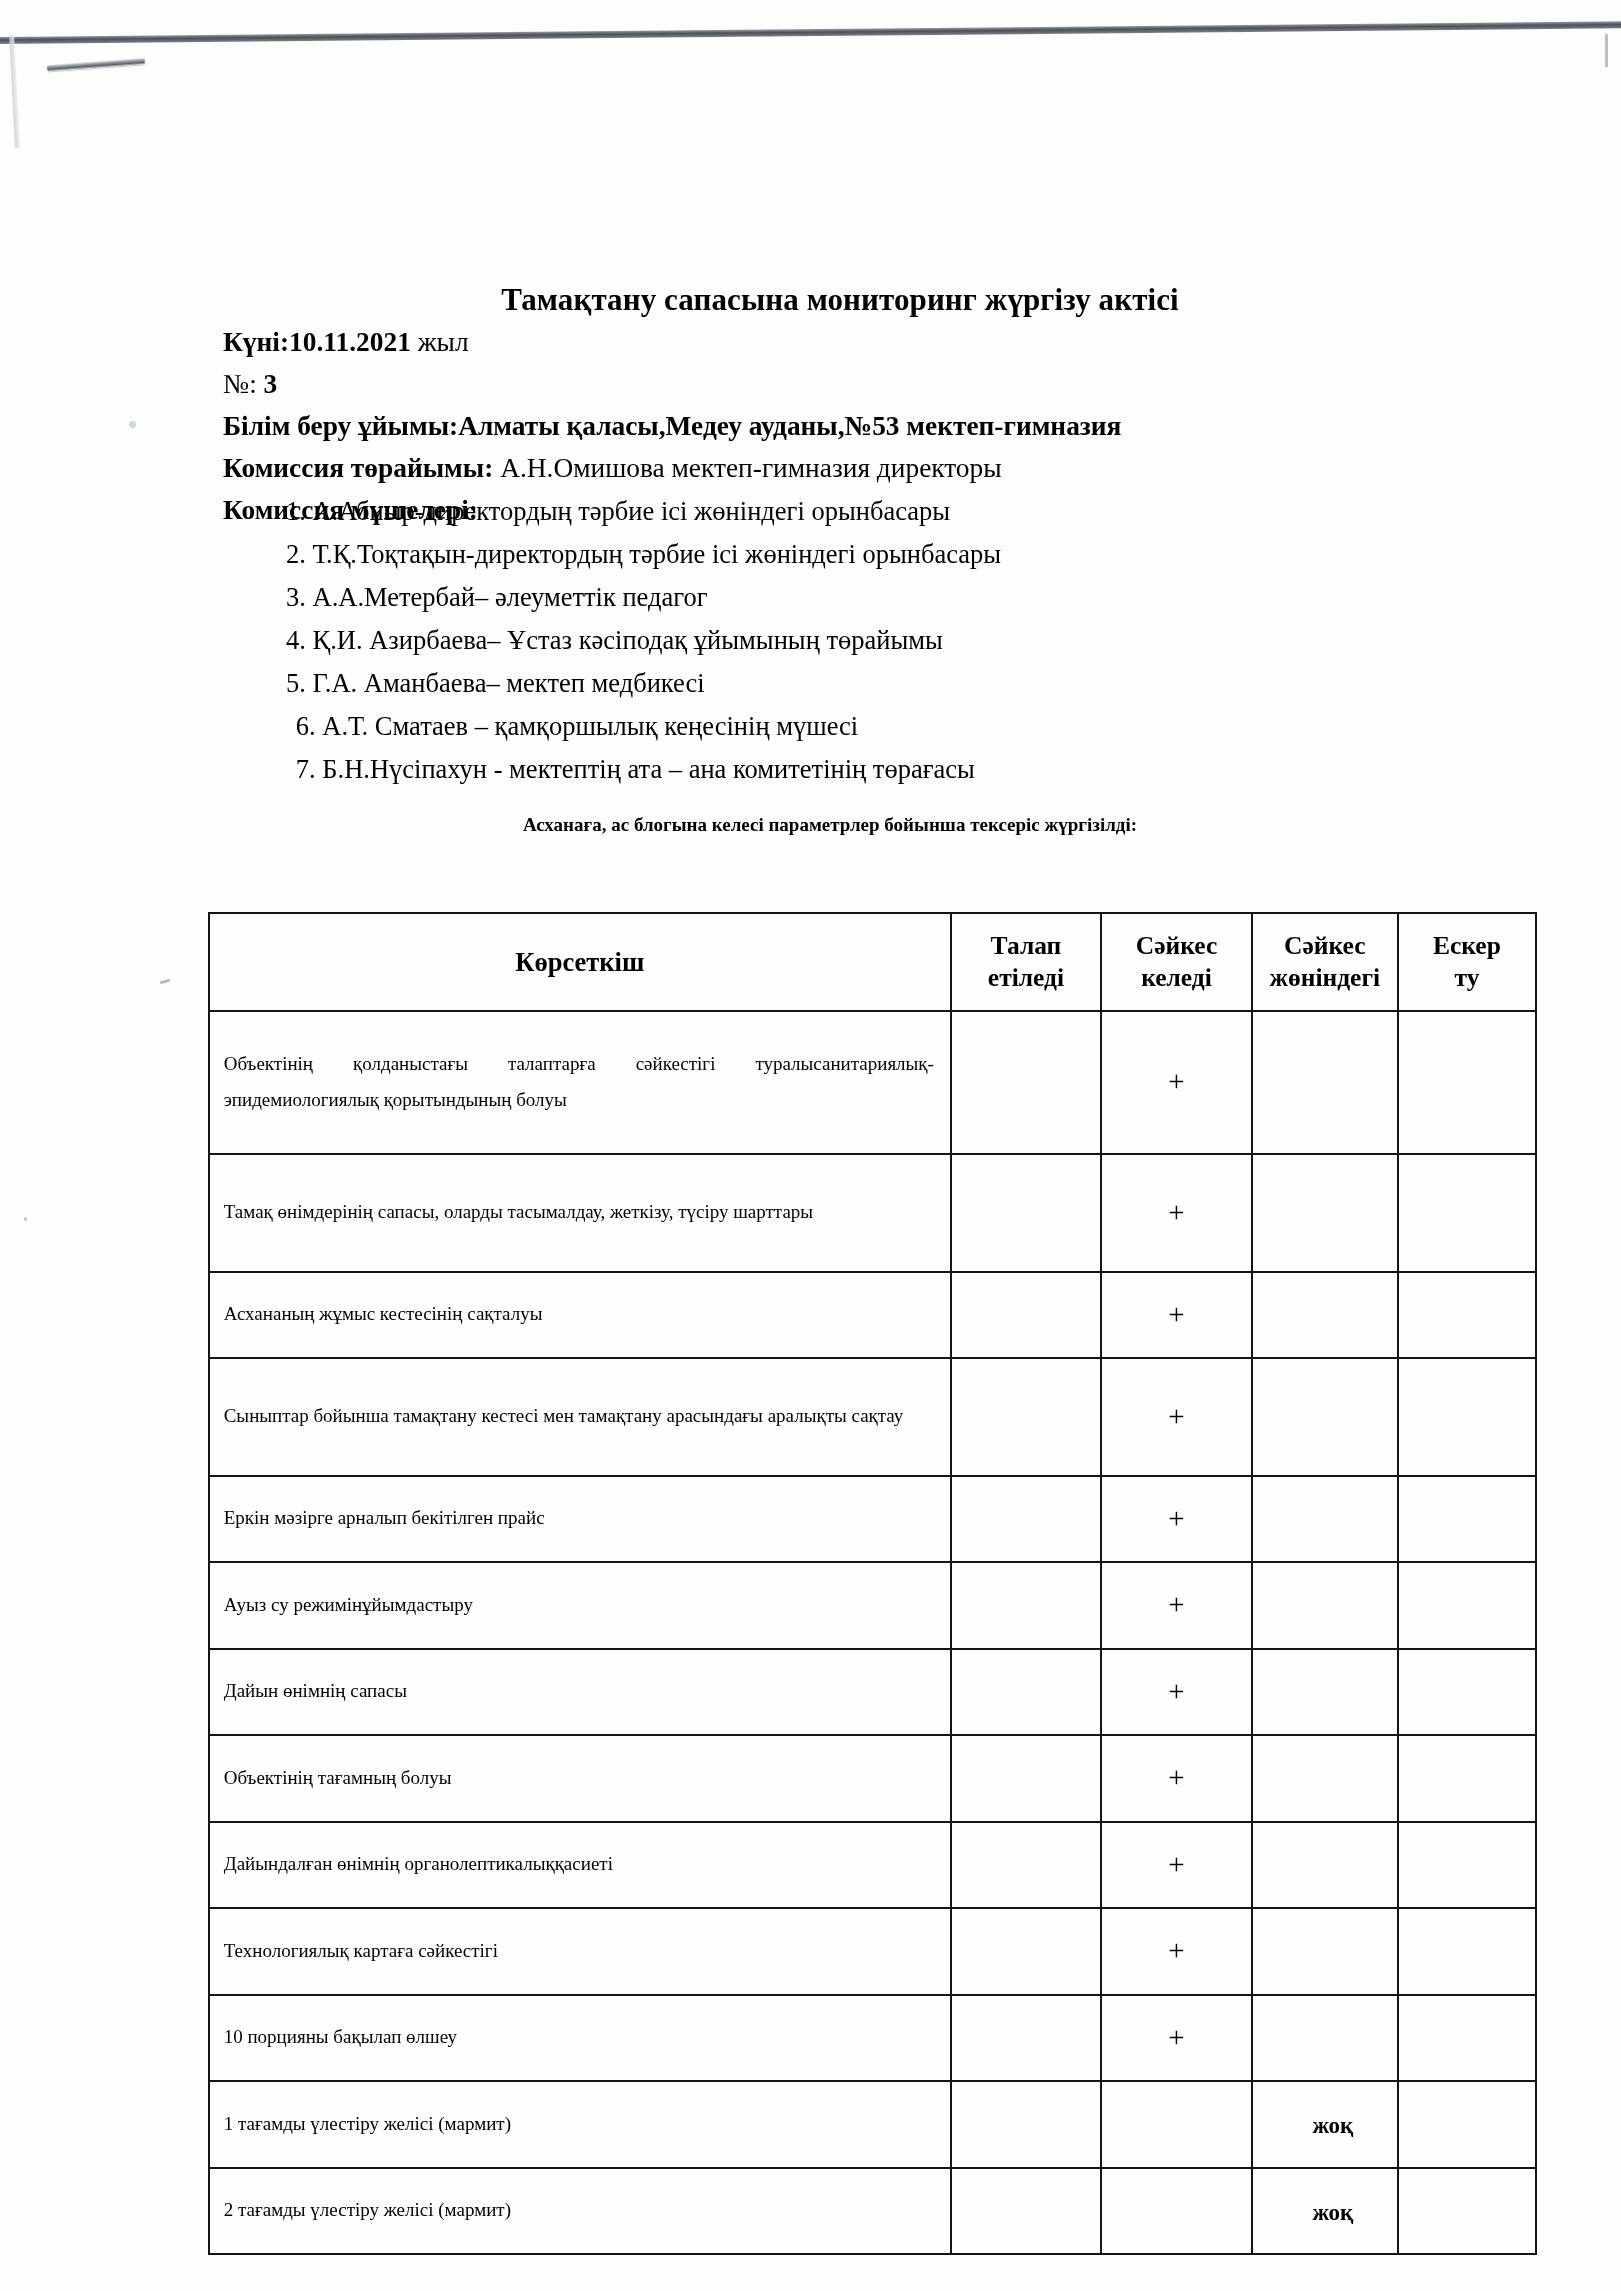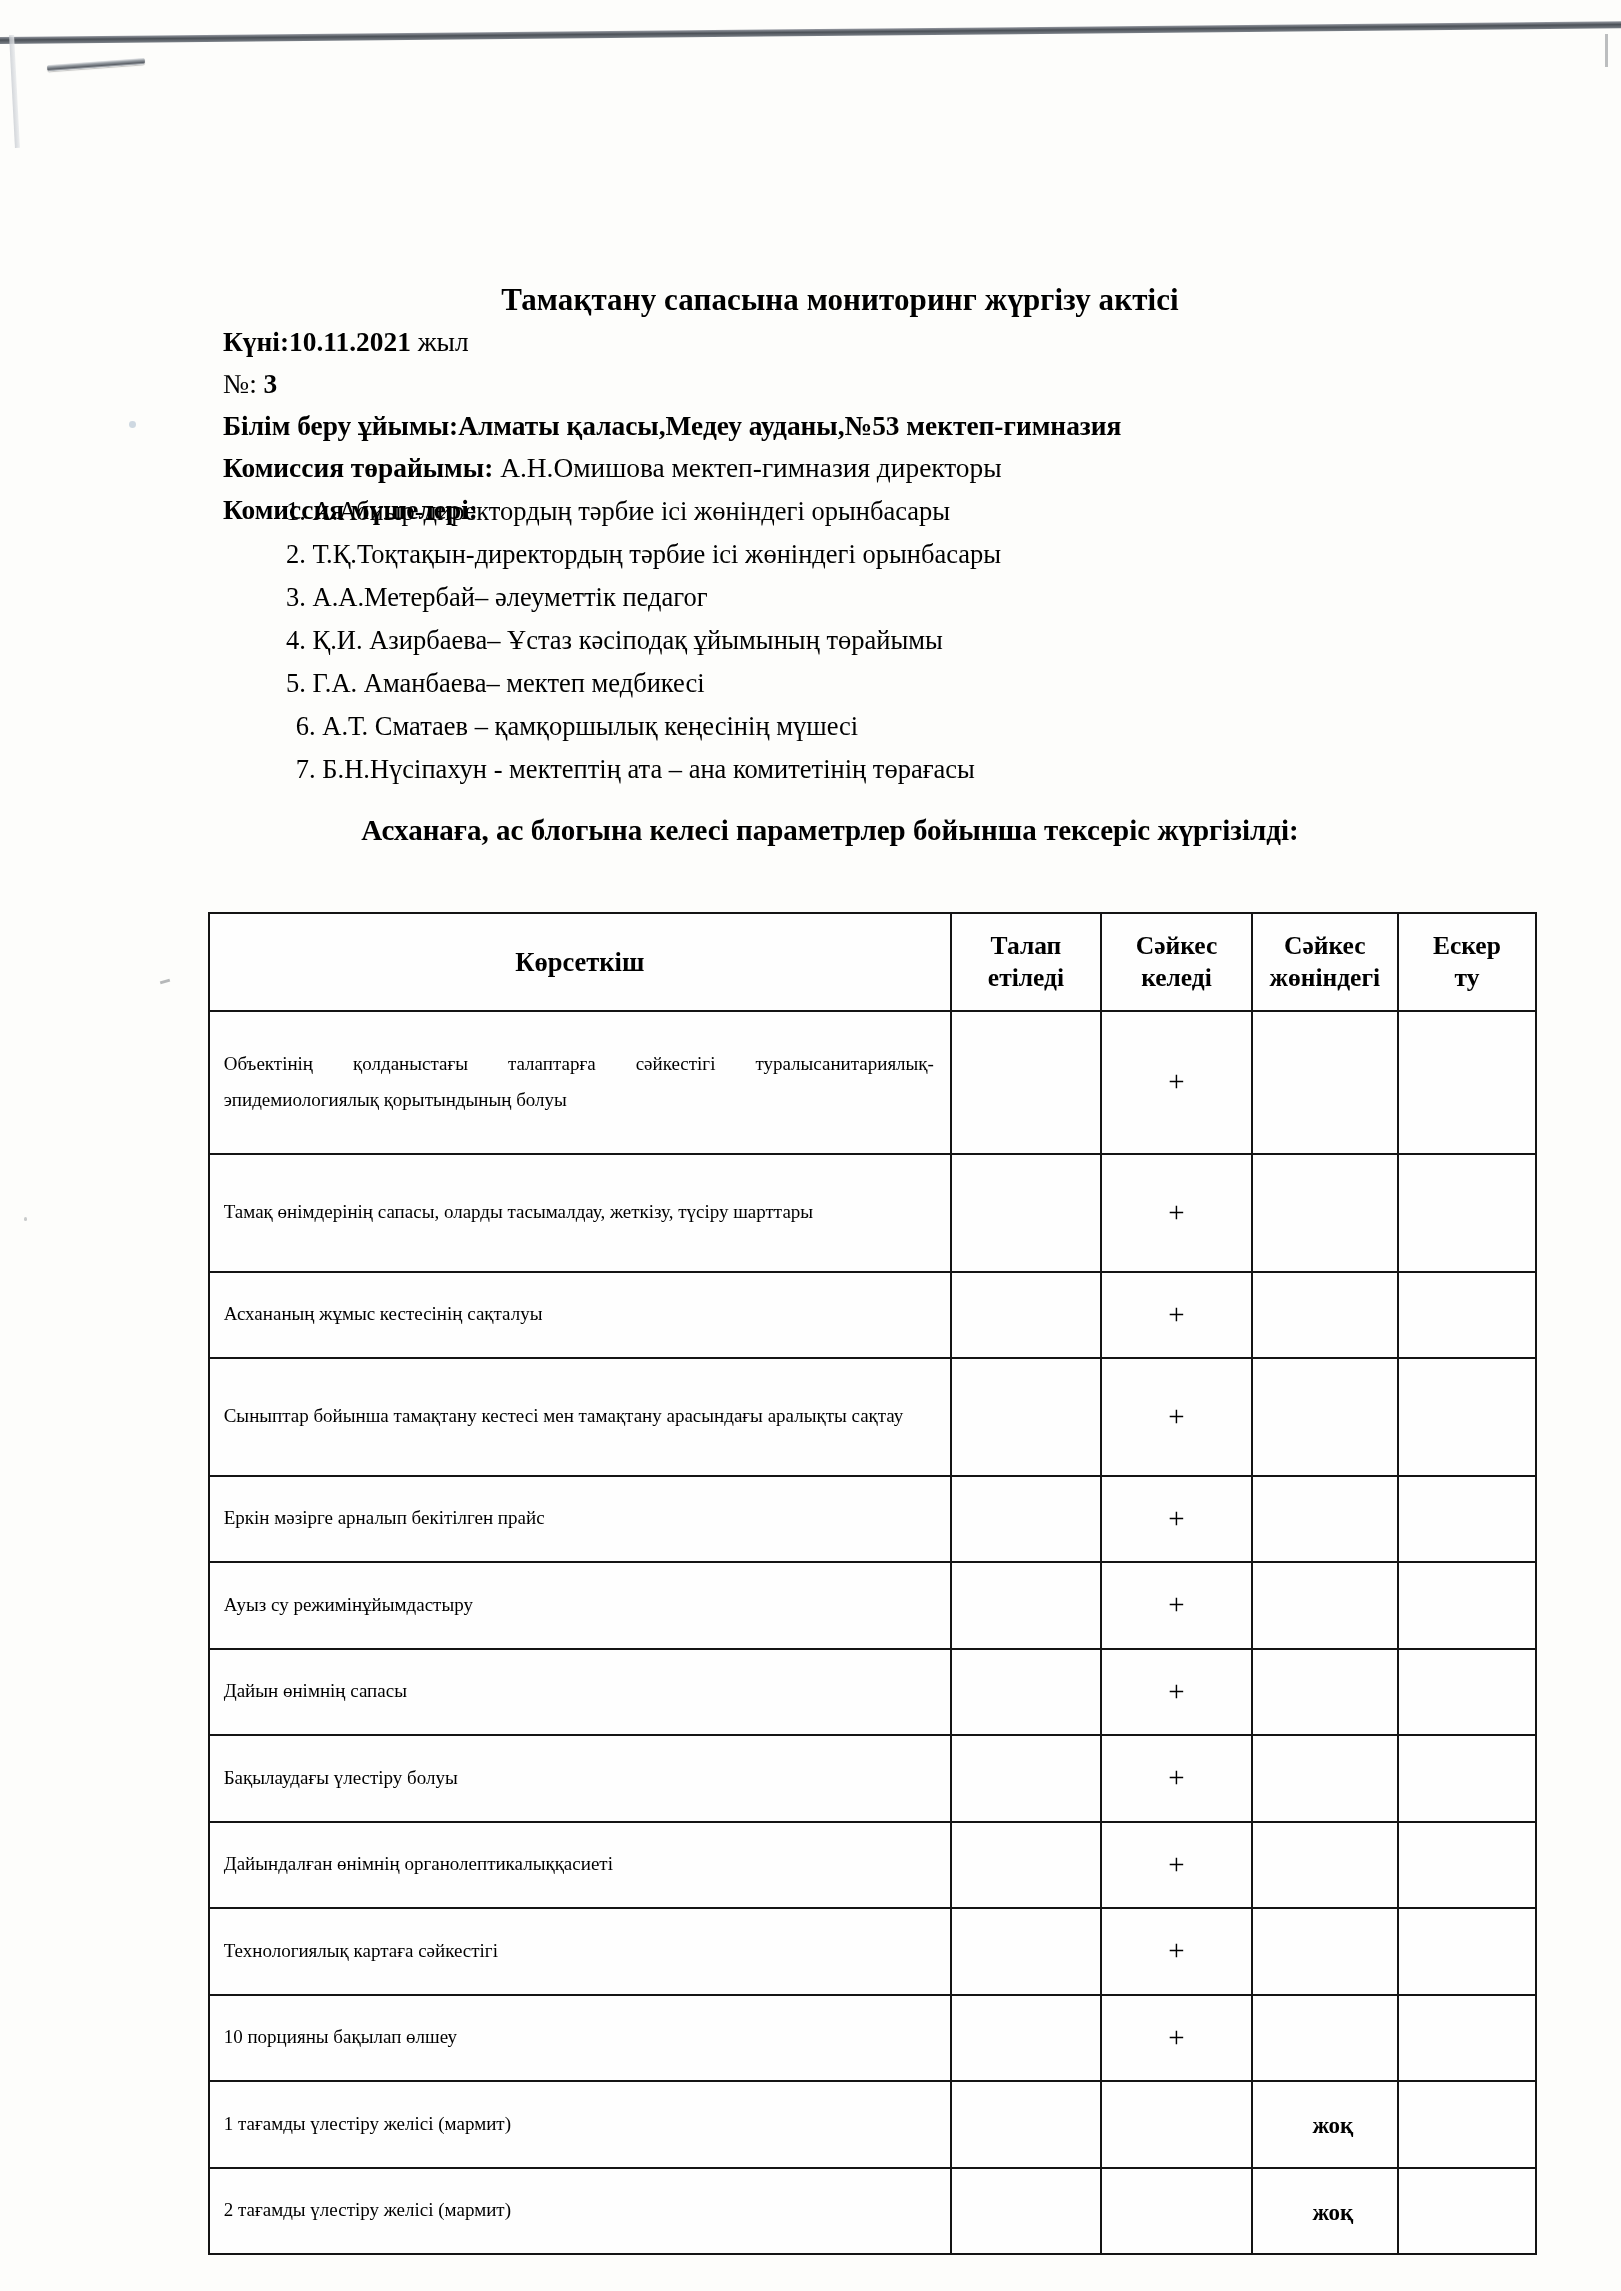--- a/index.html
+++ b/index.html
@@ -98,21 +98,21 @@
   .member-line.indent-a { margin-left: 9.8px; }
 
   .subtitle {
     position: absolute;
     left: 0;
     top: 814px;
     width: 1621px;
     text-align: center;
     padding-left: 39px;
     box-sizing: border-box;
-    font-size: 29px;
+    font-size: 19px;
     font-weight: bold;
   }
 
   
   .tbl-wrap {
     position: absolute;
     left: 208px;
     top: 912px;
     width: 1329px;
   }
@@ -271,21 +271,21 @@
             <td class="cell-mark"></td>
           </tr>
           <tr class="r-short">
             <td class="cell-ind">Дайын өнімнің сапасы</td>
             <td class="cell-mark"></td>
             <td class="cell-mark"><span class="plus">+</span></td>
             <td class="cell-mark"></td>
             <td class="cell-mark"></td>
           </tr>
           <tr class="r-short">
-            <td class="cell-ind">Бақылаудағы үлестіру болуы</td>
+            <td class="cell-ind">Объектінің тағамның болуы</td>
             <td class="cell-mark"></td>
             <td class="cell-mark"><span class="plus">+</span></td>
             <td class="cell-mark"></td>
             <td class="cell-mark"></td>
           </tr>
           <tr class="r-short">
             <td class="cell-ind">Дайындалған өнімнің органолептикалыққасиеті</td>
             <td class="cell-mark"></td>
             <td class="cell-mark"><span class="plus">+</span></td>
             <td class="cell-mark"></td>

